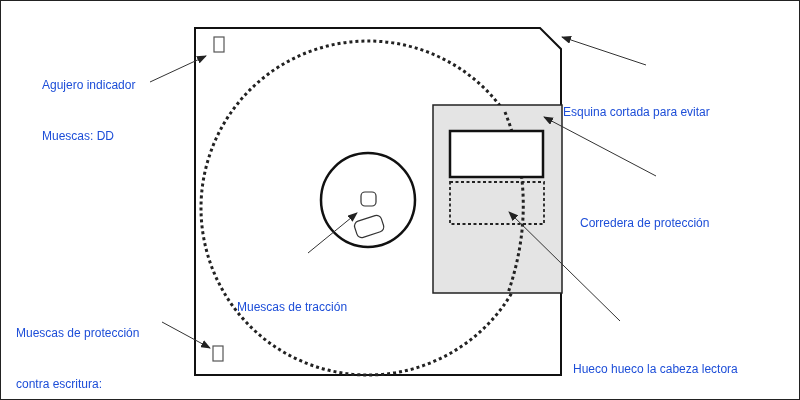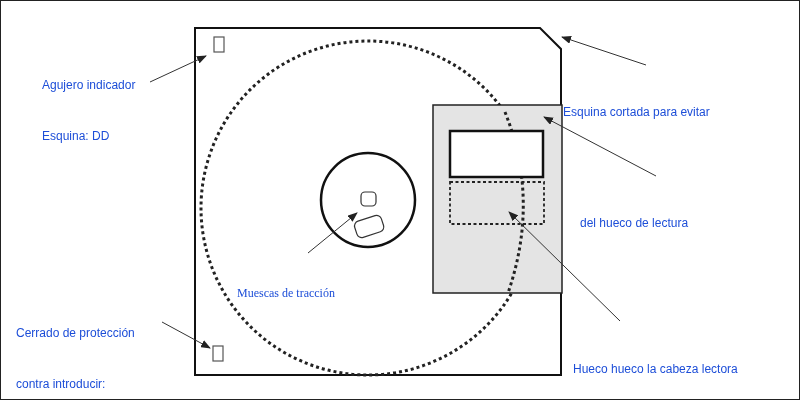--- a/index.html
+++ b/index.html
@@ -43,37 +43,37 @@
   <line x1="150" y1="82" x2="206" y2="56" stroke="#333" stroke-width="1" marker-end="url(#ah)"></line>
   <line x1="646" y1="65" x2="562" y2="37" stroke="#333" stroke-width="1" marker-end="url(#ah)"></line>
   <line x1="656" y1="176" x2="544" y2="117" stroke="#333" stroke-width="1" marker-end="url(#ah)"></line>
   <line x1="620" y1="321" x2="509" y2="212" stroke="#333" stroke-width="1" marker-end="url(#ah)"></line>
   <line x1="308" y1="253" x2="357" y2="213" stroke="#333" stroke-width="1" marker-end="url(#ah)"></line>
   <line x1="162" y1="322" x2="210" y2="348" stroke="#333" stroke-width="1" marker-end="url(#ah)"></line>
 </svg>
 
 <div class="label" style="left:42px; top:43px;">
   <div>Agujero indicador</div>
-  <div>Esquina: DD</div>
+  <div>Muescas: DD</div>
 </div>
 
 <div class="label" style="left:563px; top:70px;">
   <div>Esquina cortada para evitar</div>
 </div>
 
 <div class="label" style="left:580px; top:181px;">
-  <div>del hueco de lectura</div>
+  <div>Corredera de protección</div>
 </div>
 
-<div class="label" style="left:237px; top:251px;font-family:Liberation Serif, serif;">
+<div class="label" style="left:237px; top:265px;">
   <div>Muescas de tracción</div>
 </div>
 
 <div class="label" style="left:16px; top:291px;">
-  <div>Cerrado de protección</div>
-  <div>contra introducir:</div>
+  <div>Muescas de protección</div>
+  <div>contra escritura:</div>
   
   
 </div>
 
 <div class="label" style="left:573px; top:327px;">
   <div>Hueco hueco la cabeza lectora</div>
 </div>
 
 </body></html>

